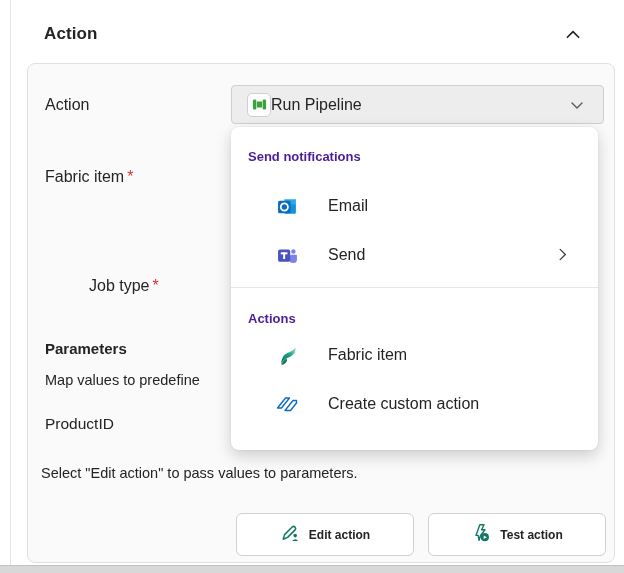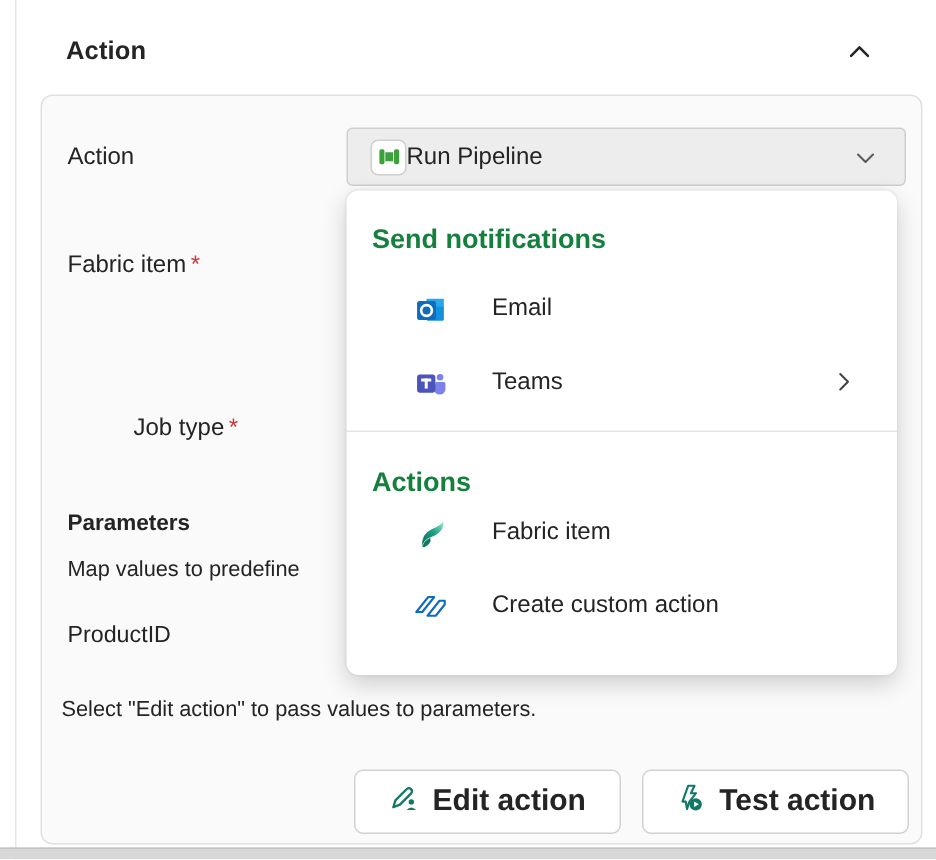--- a/index.html
+++ b/index.html
@@ -35,36 +35,36 @@
   .pipe-badge { width:24px; height:24px; margin-left:15px; background:#fdfdfd;
                 border:1px solid #cfcfcf; border-radius:5px;
                 display:flex; align-items:center; justify-content:center; }
   .select-value { margin-left:0; font-size:16px;text-align:right; }
   .select-chev { position:absolute; right:18px; top:11px; width:16px; height:16px; }
 
   
   .popup { position:absolute; left:231px; top:127px; width:367px; height:323px;
            background:#fff; border-radius:8px; z-index:5;
            box-shadow:0 6px 16px rgba(0,0,0,.18), 0 0 2px rgba(0,0,0,.10); }
-  .menu-header { position:absolute; left:17px; font-size:18px; font-weight:700; color:#15803d; }
+  .menu-header { position:absolute; left:17px; font-size:13px; font-weight:700; color:#4c1d95; }
   .mh-1 { top:22px; } .mh-2 { top:184px; }
   .menu-item { position:absolute; left:8px; width:351px; height:38px; border-radius:4px;
                display:flex; align-items:center; cursor:pointer;gap:16px; }
   .mi-email  { top:60px; }  .mi-teams { top:109px; }
   .mi-fabric { top:209px; } .mi-custom{ top:258px; }
   .mi-icon { width:22px; height:22px; margin-left:37px; display:flex; align-items:center; justify-content:center; }
   .mi-label { margin-left:14px; font-size:16px; color:#242424; }
   .submenu-chev { position:absolute; right:20px; top:11px; width:15px; height:15px; }
   .menu-divider { position:absolute; left:0; top:160px; width:367px; height:1px; background:#e5e5e5; }
 
   
   .btn-row { position:absolute; left:0; top:449px; width:588px; }
   .btn { position:absolute; height:43px; background:#fff; border:1px solid #d1d1d1;
          border-radius:6px; display:flex; align-items:center; justify-content:center;
-         gap:9px; font-family:"Liberation Sans", sans-serif; font-size:20px; font-weight:700;
+         gap:9px; font-family:"Liberation Sans", sans-serif; font-size:12px; font-weight:700;
          color:#242424; cursor:pointer; }
   .btn-edit { left:208px; width:178px; }
   .btn-test { left:400px; width:178px;align-items:center; }
 
   .bottom-scrollbar { position:absolute; left:0; top:565px; width:624px; height:8px;
                       background:#d8d8d8; border-top:1px solid #c2c2c2; }
 </style>
 </head>
 <body>
 
@@ -160,21 +160,21 @@
     <div class="menu-item mi-teams">
       <span class="mi-icon">
         <svg viewBox="0 0 20 20" width="21" height="21">
           <circle cx="15.6" cy="6.2" r="2.1" fill="#7B83EB"></circle>
           <path d="M12.8 9.2 h5.2 a1 1 0 0 1 1 1 v3.6 a3.4 3.4 0 0 1-3.4 3.4 h-0.4 a3.4 3.4 0 0 1-3.4-3.4 Z" fill="#7B83EB"></path>
           <rect x="1" y="4.4" width="11.6" height="11.6" rx="1.8" fill="#4B53BC"></rect>
           <rect x="3.6" y="7" width="6.4" height="1.9" fill="#fff"></rect>
           <rect x="5.85" y="7" width="1.9" height="6.4" fill="#fff"></rect>
         </svg>
       </span>
-      <span class="mi-label">Teams</span>
+      <span class="mi-label">Send</span>
       <span class="submenu-chev">
         <svg viewBox="0 0 16 16" width="15" height="15">
             <path d="M5.5 2.5 L11 8 L5.5 13.5" fill="none" stroke="#424242" stroke-width="1.4" stroke-linecap="round" stroke-linejoin="round"></path>
           </svg>
       </span>
     </div>
 
     <div class="menu-divider"></div>
 
     <div class="menu-header mh-2">Actions</div>

